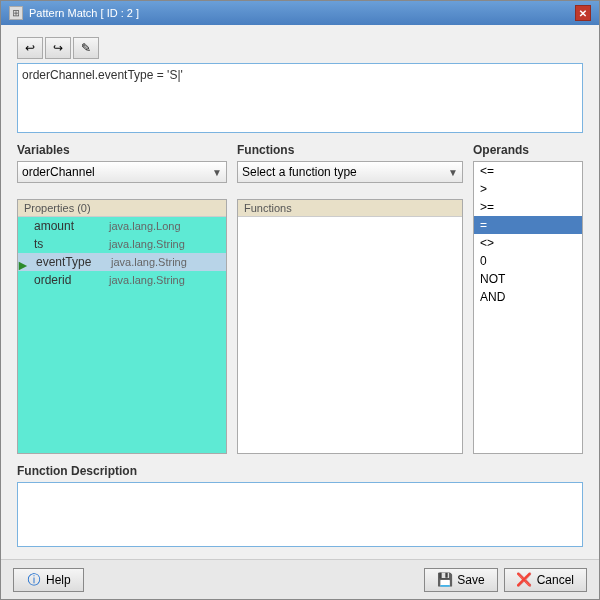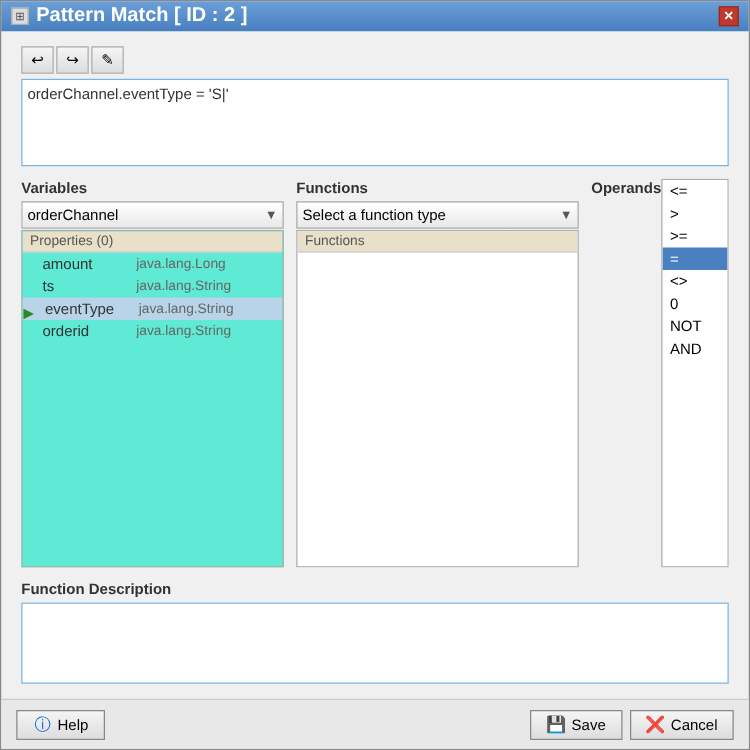--- a/index.html
+++ b/index.html
@@ -34,22 +34,22 @@
     .title-icon {
       width: 14px;
       height: 14px;
       background: #ddd;
       border: 1px solid #aaa;
       display: flex; align-items: center; justify-content: center;
       font-size: 9px; color: #555;
     }
 
     .title-text {
-      font-size: 16px;
-      font-weight: bold;
+      font-size: 11px;
+      font-weight: normal;
       color: white;
     }
 
     .close-btn {
       background: #c0392b;
       border: 1px solid #922b21;
       color: white;
       width: 16px;
       height: 16px;
       cursor: pointer;
@@ -115,33 +115,33 @@
 
     .three-columns {
       display: flex;
       gap: 10px;
       flex: 1;
       overflow: hidden;
     }
 
     .col-variables { width: 210px; display: flex; flex-direction: column; }
     .col-functions { flex: 1; display: flex; flex-direction: column; justify-content: center; }
-    .col-operands { width: 110px; display: flex; flex-direction: row; }
+    .col-operands { width: 110px; display: flex; flex-direction: column; }
 
     .dropdown-select {
       width: 100%;
       height: 22px;
       border: 1px solid #aaa;
       background: linear-gradient(to bottom, #fff, #e8e8e8);
       padding: 0 4px;
       cursor: pointer;
       display: flex;
       align-items: center;
       justify-content: space-between;
-      margin-bottom: 1px;
+      margin-bottom: 16px;
     }
 
     .dropdown-arrow {
       font-size: 10px;
       color: #555;
     }
 
     .list-box {
       border: 1px solid #aaa;
       background: #5eead4;

